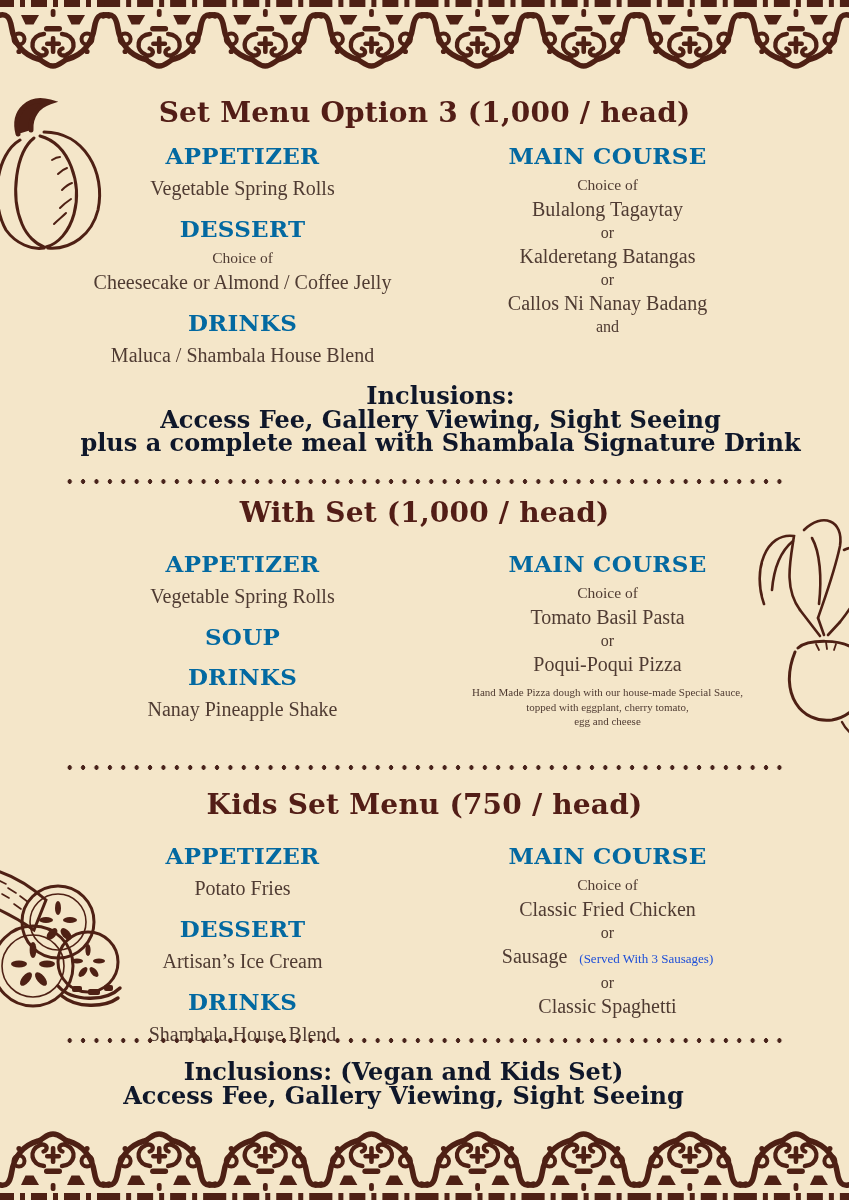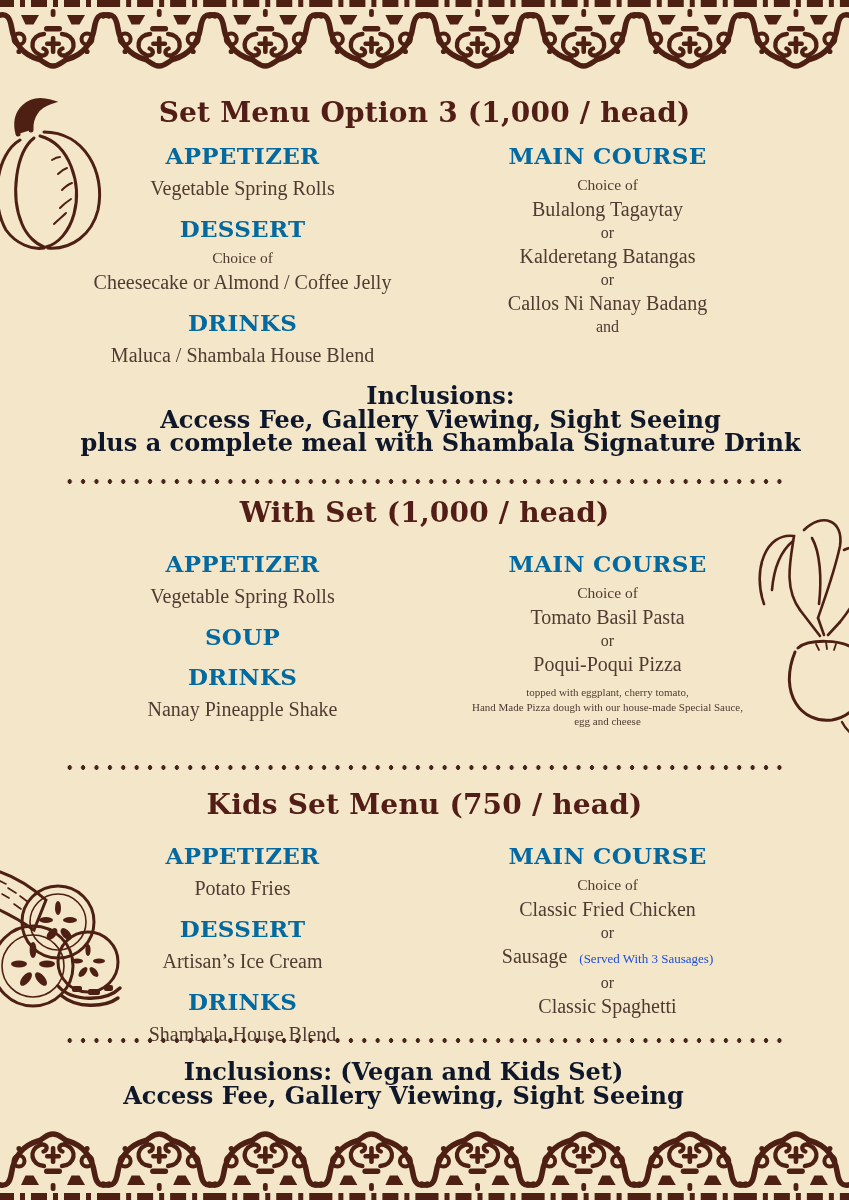--- a/index.html
+++ b/index.html
@@ -233,22 +233,22 @@
         <div class="item">Nanay Pineapple Shake</div>
       </div>
     </div>
     <div class="col">
       <h2 class="cat">MAIN COURSE</h2>
       <div class="choice">Choice of</div>
       <div class="item">Tomato Basil Pasta</div>
       <div class="conj">or</div>
       <div class="item">Poqui-Poqui Pizza</div>
       <div class="note">
+        <div>Hand Made Pizza dough with our house-made Special Sauce,</div>
         <div>topped with eggplant, cherry tomato,</div>
-        <div>Hand Made Pizza dough with our house-made Special Sauce,</div>
         <div>egg and cheese</div>
       </div>
     </div>
   </div>
 
   <div class="dots d2"></div>
 
   <h1 class="title t3">Kids Set Menu (750 / head)</h1>
 
   <div class="cols c3">

